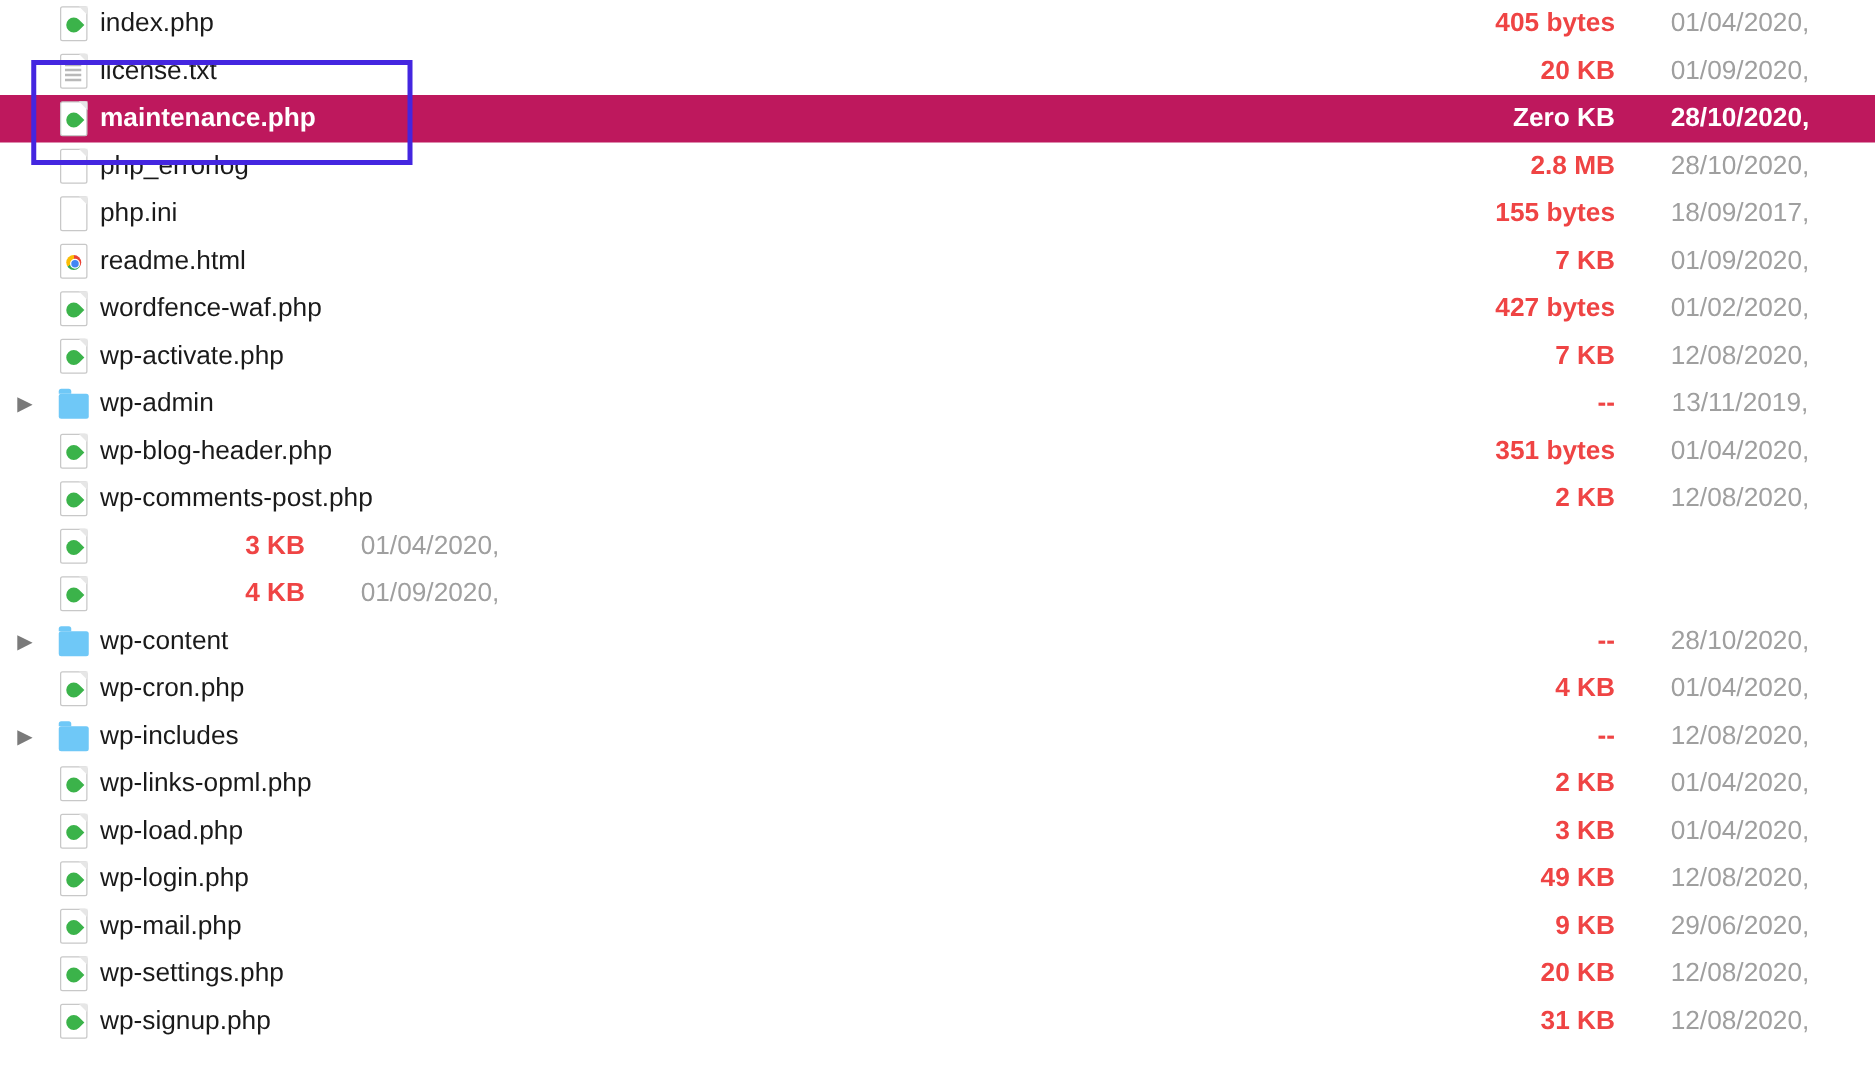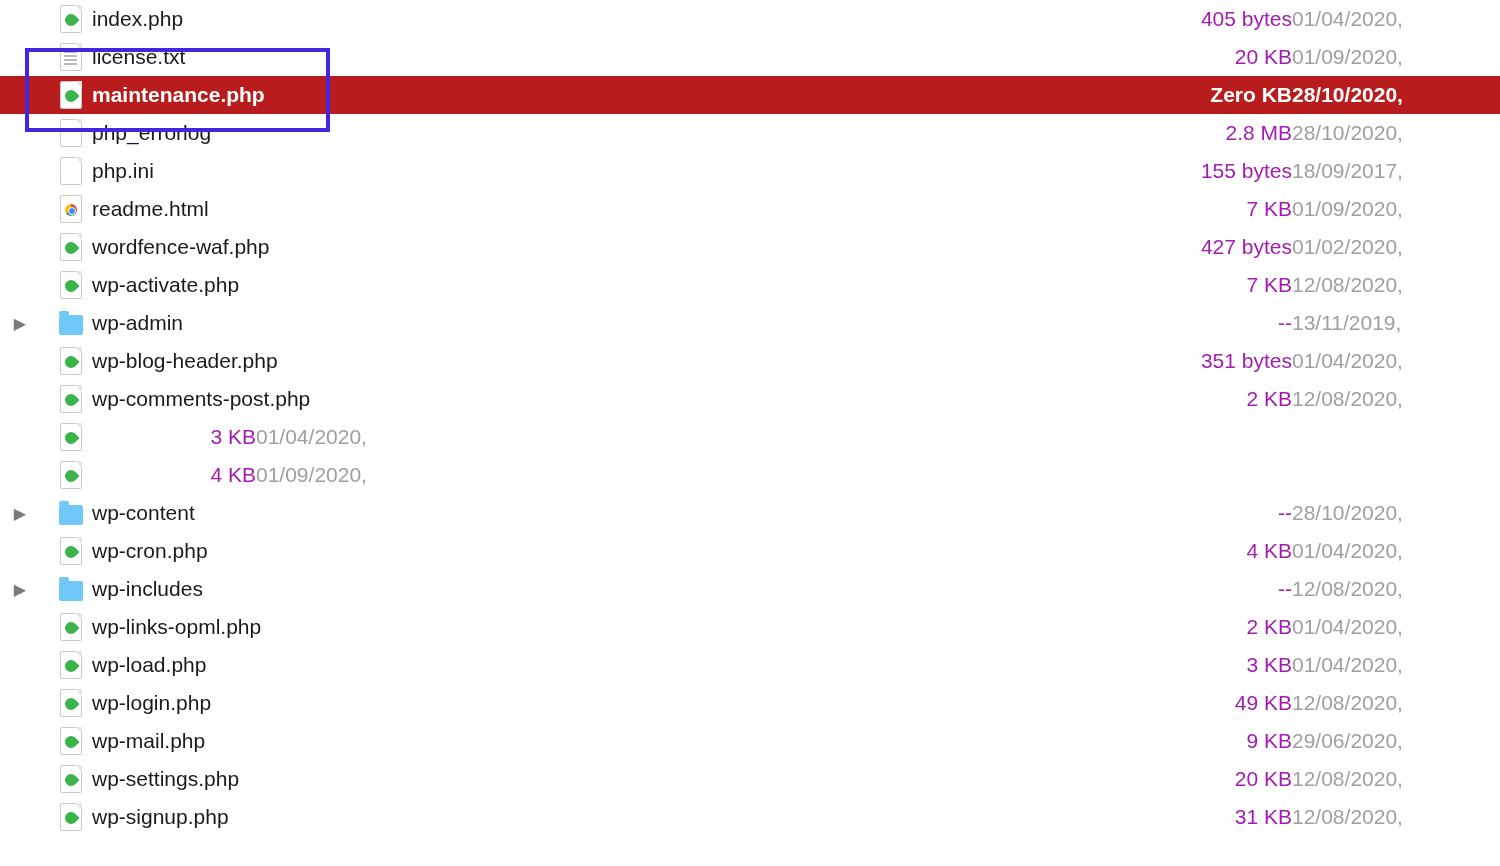--- a/index.html
+++ b/index.html
@@ -14,21 +14,21 @@
     overflow: hidden;
   }
   .file-list {
     width: 100%;
     user-select: none;
   }
   .file-row {
     display: flex;
     align-items: center;
     height: 38px;
-    padding-left: 56px;
+    padding-left: 44px;
     padding-right: 8px;
     white-space: nowrap;
     position: relative;
   }
   .file-row .disclosure {
     position: absolute;
     left: 12px;
     width: 16px;
     text-align: center;
     color: #7a7a7a;
@@ -41,31 +41,31 @@
     justify-content: center;
   }
   .file-row .name {
     flex: 1;
     color: #1a1a1a;
     padding-left: 6px;
   }
   .file-row .size {
     width: 170px;
     text-align: right;
-    color: #a21caf;
-    font-weight: 400;
+    color: #ef4444;
+    font-weight: 700;
   }
   .file-row .date {
     width: 200px;
-    text-align: left;
+    text-align: center;
     color: #9f9f9f;
   }
   
   .file-row.selected {
-    background: #b91c1c;
+    background: #be185d;
   }
   .file-row.selected .name,
   .file-row.selected .size,
   .file-row.selected .date {
     color: #ffffff;
     font-weight: 600;
   }
   
   .highlight-box {
     position: absolute;

